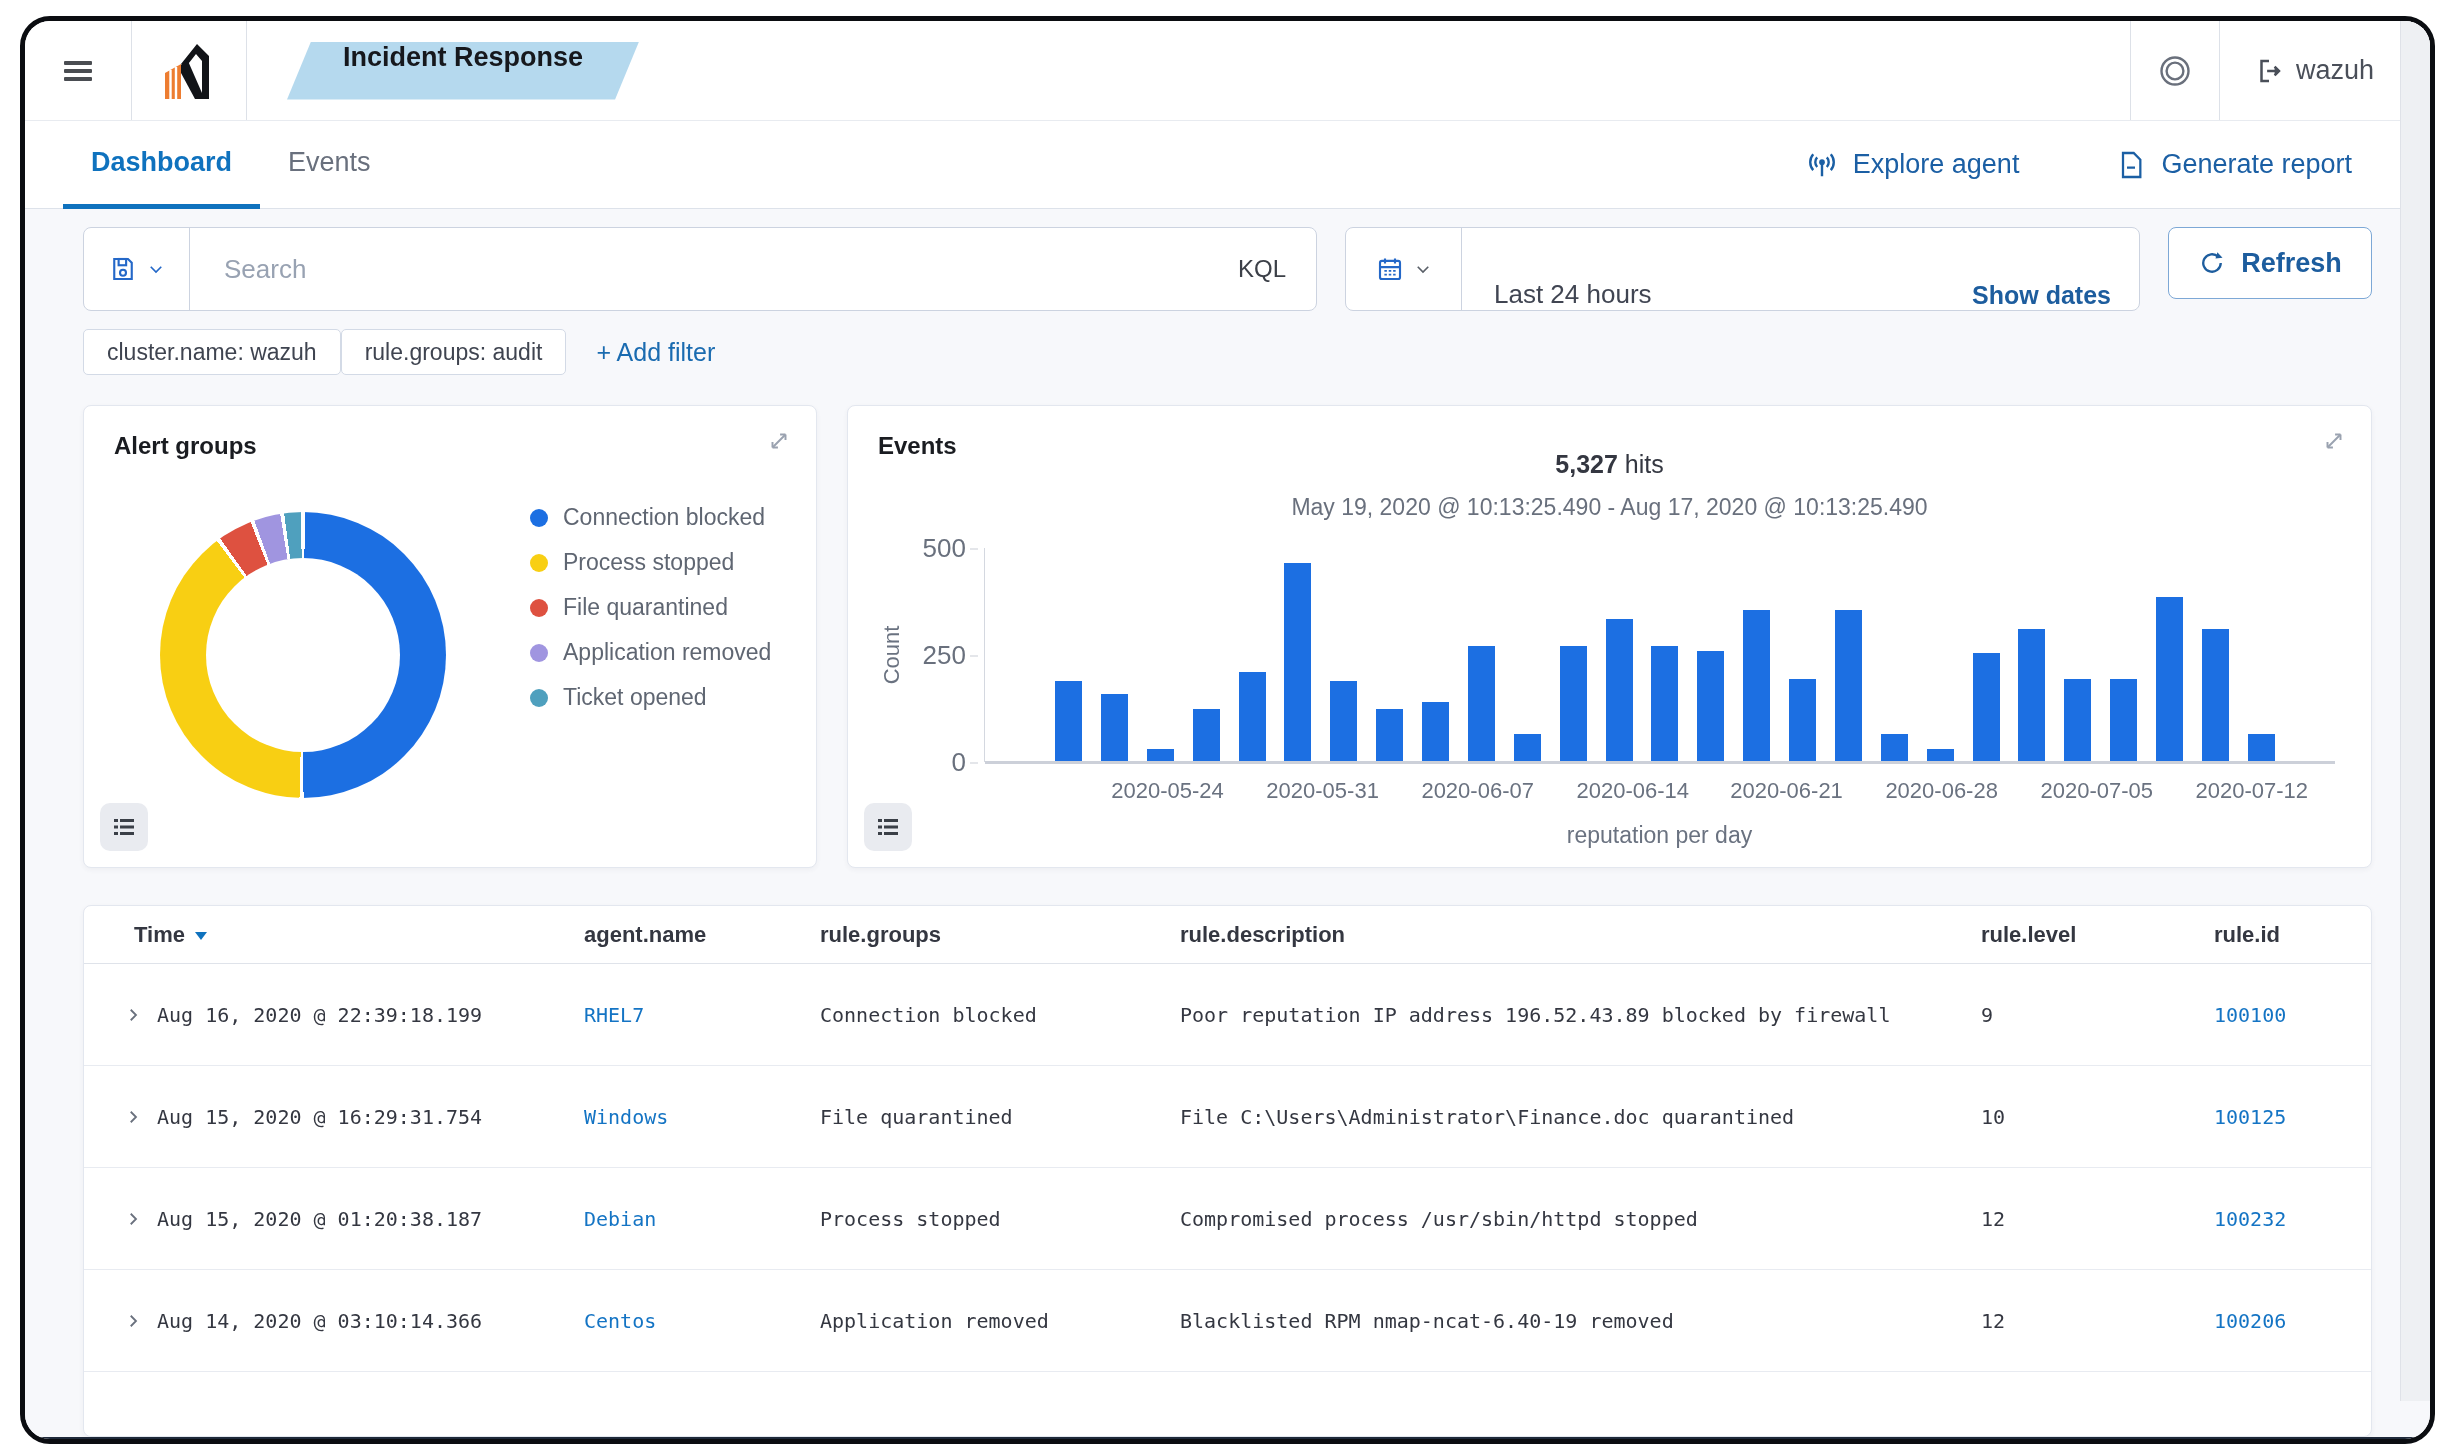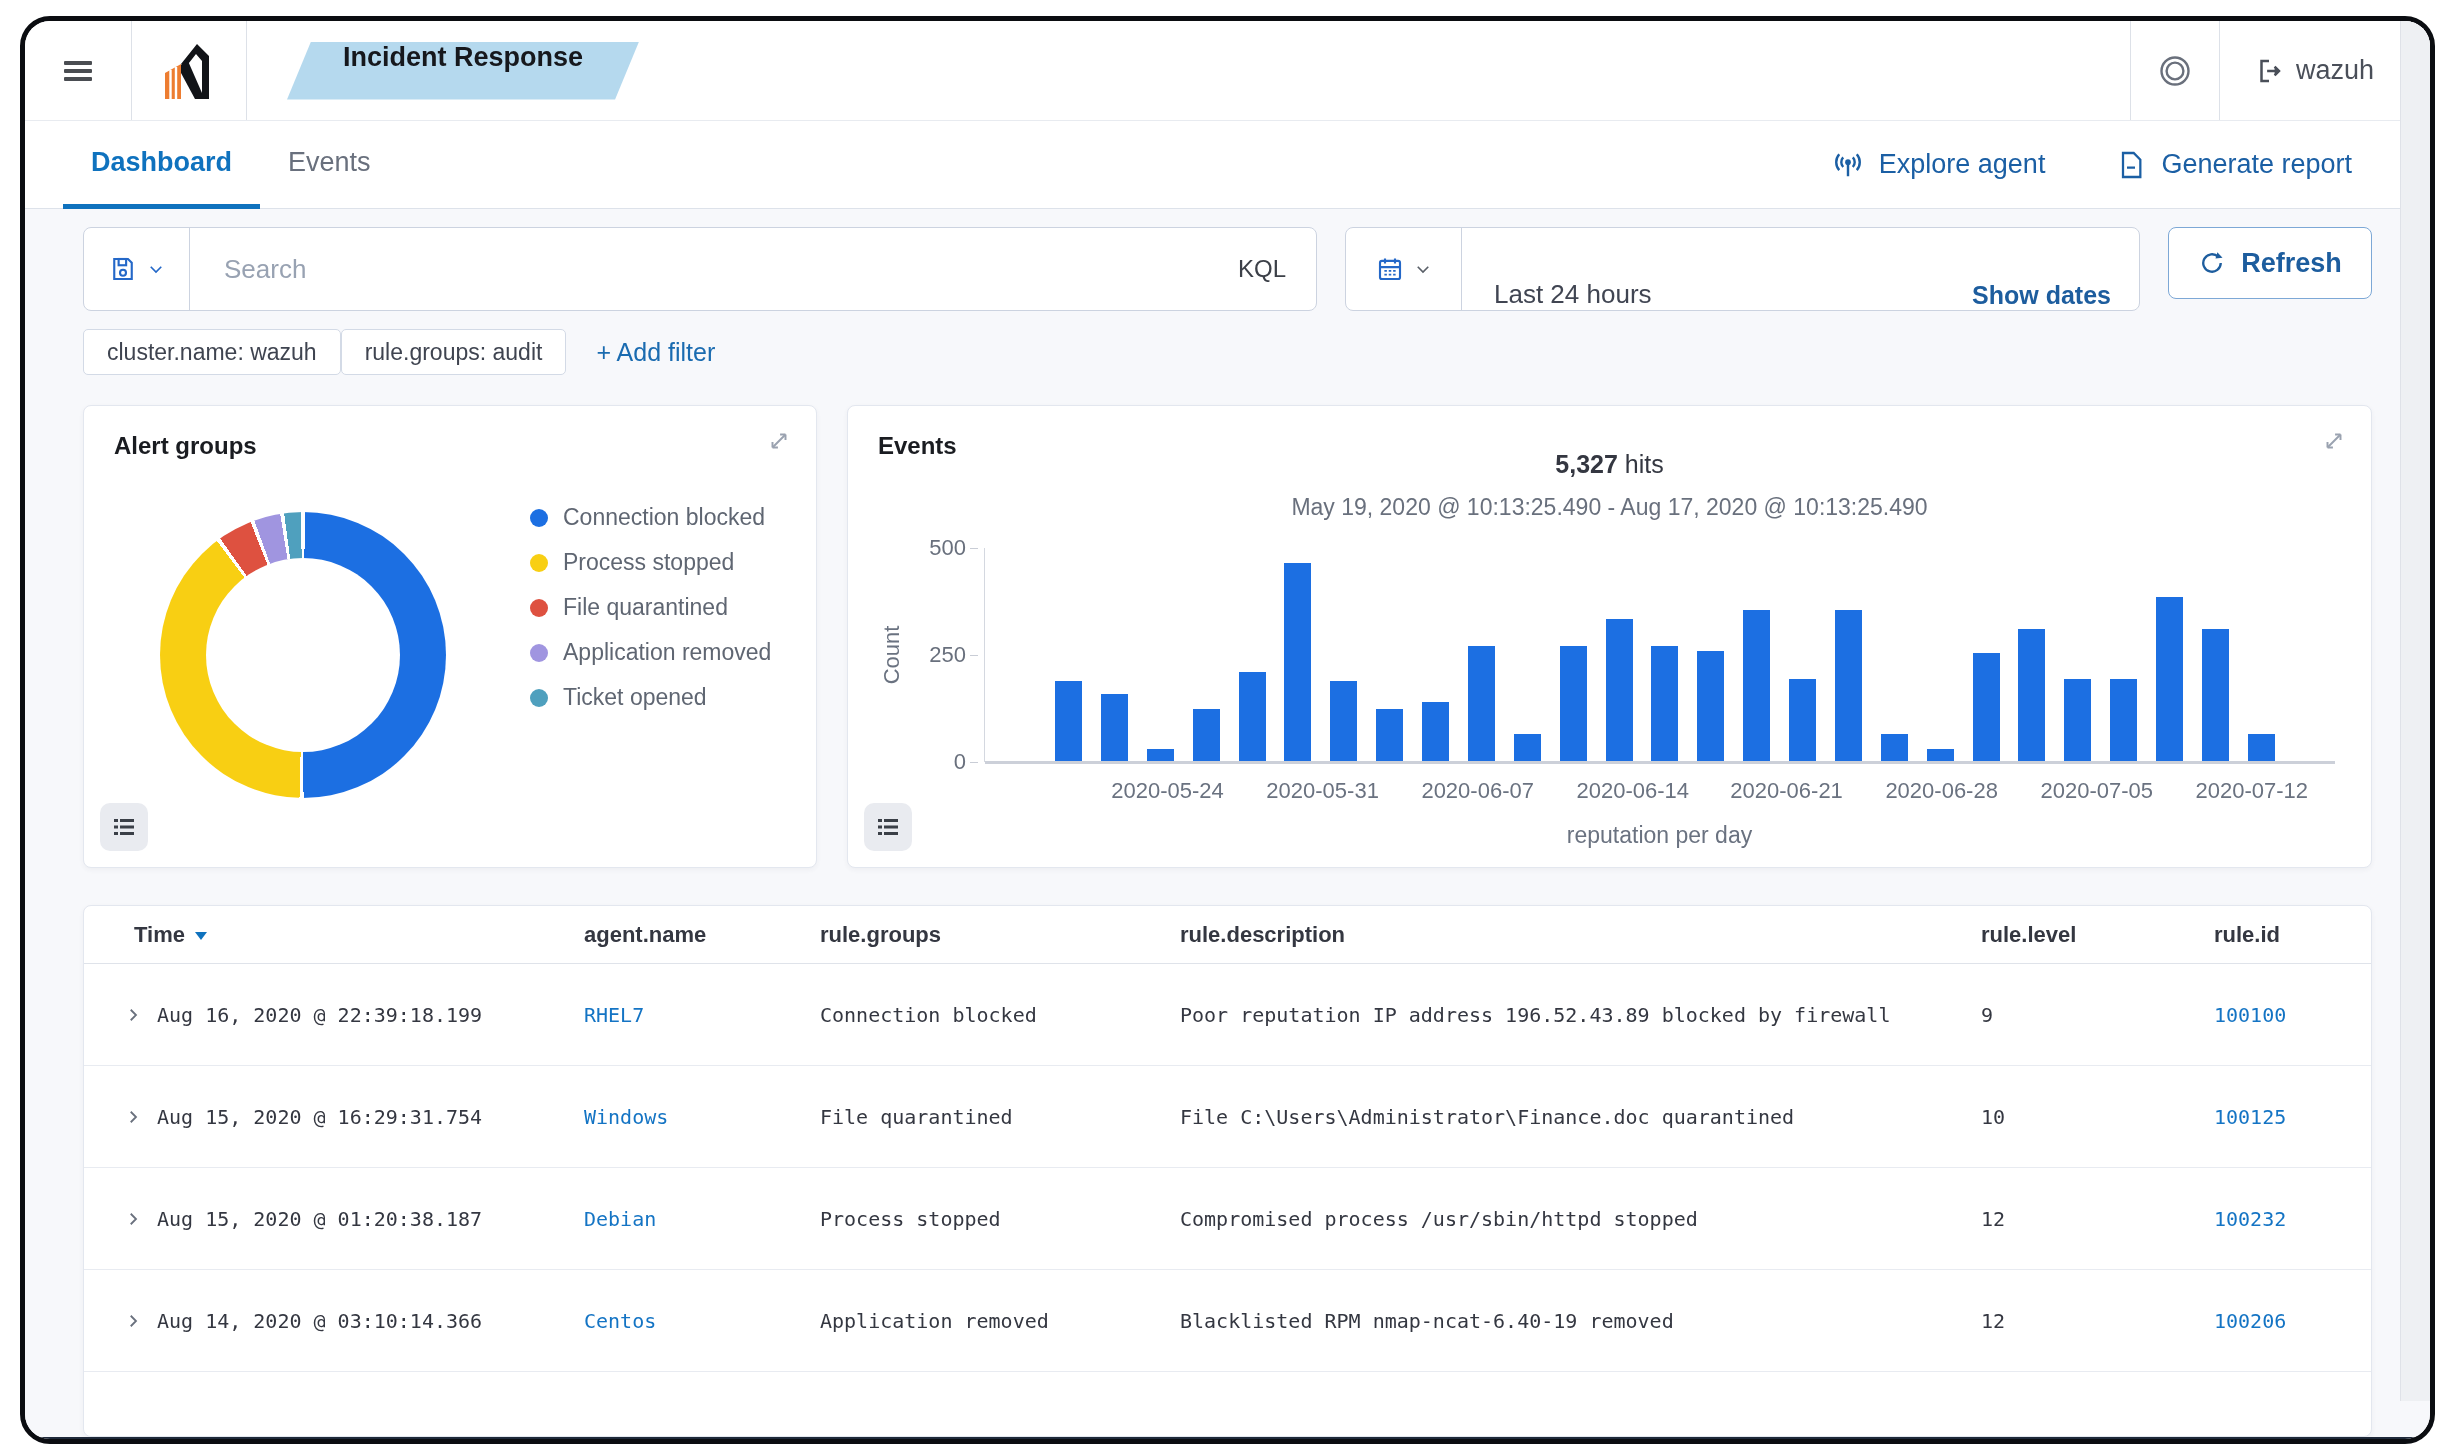--- a/index.html
+++ b/index.html
@@ -27,21 +27,21 @@
   .topbar-right{margin-left:auto; display:flex; align-items:center; height:100%; padding-right:56px;}
   .ring-btn{width:88px; height:100%; display:flex; align-items:center; justify-content:center;}
   .session{display:flex; align-items:center; gap:12px; padding-left:34px; font-size:27px; color:#4a4f59;}
 
   
   .tabbar{height:88px; background:#fff; border-bottom:1px solid #dde2ea; display:flex; align-items:center; padding:0 38px; flex:0 0 auto;}
   .tabs{align-self:stretch; display:flex; align-items:flex-end;}
   .tab{position:relative; padding:0 28px 30px; font-size:27px; color:var(--gray); cursor:pointer;}
   .tab.active{color:var(--blue-tab); font-weight:600;}
   .tab.active::after{content:''; position:absolute; left:0; right:0; bottom:-1px; height:5px; background:var(--blue-tab);}
-  .tab-actions{margin-left:auto; display:flex; align-items:center; gap:70px; padding-right:40px;justify-content:flex-end;}
+  .tab-actions{margin-left:auto; display:flex; align-items:center; gap:96px; padding-right:40px;justify-content:flex-end;}
   .action-link{display:flex; align-items:center; gap:14px; color:#1b5fa4; font-size:27px; font-weight:500; cursor:pointer;}
 
   
   .content{background:var(--bg); flex:1; padding:18px 58px 0; position:relative;}
 
   .search-row{display:flex; gap:28px; height:84px;}
   .search-box{flex:1; background:#fff; border:1px solid var(--input-border); border-radius:8px; display:flex; align-items:center; overflow:hidden;}
   .save-seg{width:106px; height:100%; border-right:1px solid var(--input-border); display:flex; align-items:center; justify-content:center; gap:9px; cursor:pointer;}
   .search-ph{margin-left:34px; font-size:26px; color:var(--ph); flex:1;}
   .kql{margin-right:30px; font-size:24px; color:#3c4048; cursor:pointer;}
@@ -75,21 +75,21 @@
   .legend-label{font-size:23px; color:#5f6672;}
 
   
   .hits-line{position:absolute; top:44px; left:0; right:0; text-align:center; font-size:25px; color:var(--text);}
   .hits-line b{font-weight:700;}
   .chart-sub{position:absolute; top:88px; left:0; right:0; text-align:center; font-size:23px; color:var(--gray);}
   .plot{position:absolute; left:136px; right:36px; top:142px; height:214px; border-left:1px solid #d4d8e0;}
   .plot::after{content:''; position:absolute; left:0; right:0; bottom:-2px; height:3px; background:#ccd0d9;}
   .bars{position:absolute; left:70px; right:60px; top:0; bottom:0; display:flex; justify-content:space-between; align-items:flex-end;}
   .bar{width:27px; cursor:pointer;}
-  .ytick{position:absolute; left:0; width:118px; text-align:right; transform:translateY(-50%); font-size:22px; color:var(--gray);}
+  .ytick{position:absolute; left:0; width:118px; text-align:right; transform:translateY(-50%); font-size:26px; color:var(--gray);}
   .ytick i{position:absolute; right:-12px; top:50%; width:8px; height:1px; background:#c9cdd6; font-style:normal;}
   .xlabels{position:absolute; left:206px; right:96px; top:372px; height:30px;}
   .xlab{position:absolute; transform:translateX(-50%); font-size:22px; color:#6a7280; white-space:nowrap;}
   .count-lab{position:absolute; left:44px; top:249px; transform:translate(-50%,-50%) rotate(-90deg); font-size:22px; color:#6a7280;}
   .xaxis-title{position:absolute; left:136px; right:36px; top:416px; text-align:center; font-size:23px; color:#6a7280;}
 
   
   .table-panel{margin-top:37px; background:#fff; border:1px solid var(--panel-border); border-radius:8px;
     box-shadow:0 2px 5px rgba(52,61,82,.05); padding-bottom:64px; overflow:hidden;}
   .thead,.trow{display:grid; grid-template-columns:500px 236px 360px 1fr 233px 157px; align-items:center;}

